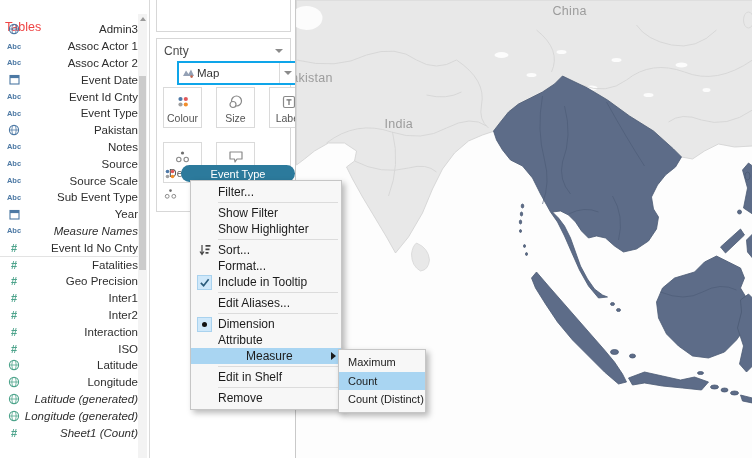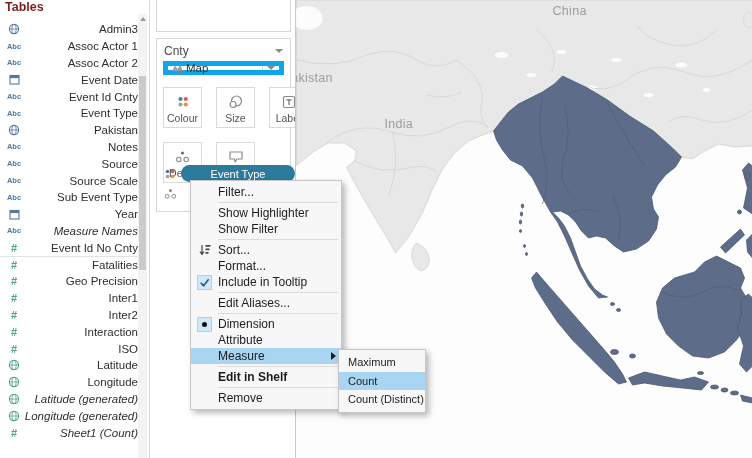--- a/index.html
+++ b/index.html
@@ -2,64 +2,64 @@
 <html style="--pill-blue: #2c7a9c; --selected-country: #5d6c88; --land-gray: #e8e8e8; --menu-highlight: #a9d5f2; --icon-blue: #4d79a4; --icon-green: #4ea48c; --mk-0: #4e79a7; --mk-1: #e15759; --mk-2: #a0a0a0; --mk-3: #f28e2b;"><head>
 <meta charset="utf-8">
 <style>
   html,body{margin:0;padding:0;}
   body{width:752px;height:458px;position:relative;overflow:hidden;background:#fff;
        font-family:"Liberation Sans",sans-serif;-webkit-font-smoothing:antialiased;}
 
   
   .left-pane{position:absolute;left:0;top:0;width:150px;height:458px;background:#fff;
              border-right:1px solid #d9d9d9;box-sizing:border-box;}
-  .pane-title{font-weight:bold;font-size:12.5px;color:#7f1d1d;padding:0 0 2px 5px;}
+  .pane-title{font-weight:normal;font-size:12.5px;color:#ef4444;padding:20px 0 2px 5px;}
   .field-list{position:absolute;left:0;top:21px;width:138px;}
   .field-row{display:flex;align-items:center;height:16.8px;padding-left:4px;cursor:default;justify-content:space-between;}
   .field-icon{width:20px;flex:none;display:flex;align-items:center;justify-content:center;}
   .field-label{font-size:11.5px;color:#2e2e2e;white-space:nowrap;}
   .italic{font-style:italic;}
   .dim-measure-divider{position:absolute;left:0;top:256px;width:138px;height:1px;background:#e3e3e3;}
   .vscroll{position:absolute;right:2px;top:14px;bottom:0;width:9px;background:#f3f3f3;}
   .vscroll .arrow-up{position:absolute;left:1.5px;top:3px;width:0;height:0;
       border-left:3px solid transparent;border-right:3px solid transparent;border-bottom:4px solid #9a9a9a;}
   .vscroll .thumb{position:absolute;left:1px;top:62px;width:7px;height:194px;background:#cbcbcb;}
 
   
   .filters-card{position:absolute;left:156px;top:-8px;width:135px;height:40px;background:#fff;
                 border:1px solid #d7d7d7;box-sizing:border-box;}
   .marks-card{position:absolute;left:156px;top:38px;width:135px;height:174px;background:#fff;
               border:1px solid #d7d7d7;box-sizing:border-box;}
   .marks-header{display:flex;justify-content:space-between;align-items:center;padding:5px 7px 0 7px;
                 font-size:12px;color:#4a4a4a;}
   .caret-down{width:0;height:0;border-left:4px solid transparent;border-right:4px solid transparent;
               border-top:4px solid #8b8b8b;}
-  .mark-type-select{position:absolute;left:6px;top:22px;width:121px;height:14px;border:5px solid #0ea5e9;
+  .mark-type-select{position:absolute;left:20px;top:22px;width:121px;height:24px;border:2px solid #0ea5e9;
                     background:#fff;display:flex;align-items:center;box-sizing:border-box;}
   .mark-type-select .mt-icon{width:18px;display:flex;justify-content:center;flex:none;}
   .mark-type-select .mt-label{flex:1;font-size:11.5px;color:#333;}
   .mark-type-select .mt-dd{width:16px;height:100%;border-left:1px solid #dadada;display:flex;
                            align-items:center;justify-content:center;flex:none;}
   .mk-grid{position:absolute;left:6px;top:48px;display:grid;grid-template-columns:39px 39px 39px;
            grid-auto-rows:41px;gap:14px;}
   .mk-btn{border:1px solid #dadada;background:#fff;box-sizing:border-box;display:flex;flex-direction:column;
           align-items:center;justify-content:flex-end;padding-bottom:3px;}
   .mk-btn svg{margin-bottom:3px;}
   .mk-btn .mk-label{font-size:10.5px;color:#555;}
   .pill-row{position:absolute;left:7px;display:flex;align-items:center;}
   .pill{width:114px;height:17px;margin-left:5px;border-radius:9px;background:var(--pill-blue);
         color:#fff;font-size:11px;display:flex;align-items:center;justify-content:center;}
 
   
   .context-menu{position:absolute;left:190px;top:180px;width:152px;background:#f7f7f7;
                 border:1px solid #c6c6c6;box-shadow:3px 3px 6px rgba(0,0,0,.28);padding:3px 0;
                 z-index:20;box-sizing:border-box;}
   .menu-item{display:flex;align-items:center;height:16px;font-size:12px;color:#1c1c1c;}
-  .menu-item.highlighted{background:var(--menu-highlight);}
-  .menu-item.bold .menu-label{font-weight:bold;}
+  .menu-item.highlighted{background:var(--menu-highlight);padding-left:28px;}
+  .menu-item.bold .menu-label{font-weight:normal;}
   .menu-icon{width:27px;flex:none;display:flex;align-items:center;justify-content:center;}
   .icon-box{width:15px;height:15px;background:#cfe8fa;border:1px solid #a9d2ee;box-sizing:border-box;
             display:flex;align-items:center;justify-content:center;}
   .menu-label{flex:1;white-space:nowrap;}
   .menu-arrow{width:0;height:0;border-left:5px solid #1c1c1c;border-top:4px solid transparent;
               border-bottom:4px solid transparent;margin-right:5px;flex:none;}
   .menu-sep{height:1px;background:#dcdcdc;margin:2px 3px 2px 27px;}
   .submenu{position:absolute;left:338px;top:349px;width:88px;background:#f7f7f7;
            border:1px solid #c6c6c6;box-shadow:3px 3px 6px rgba(0,0,0,.28);padding:3px 0;
            z-index:21;box-sizing:border-box;}
@@ -445,25 +445,25 @@
 </div>
 
 <div class="context-menu">
     <div class="menu-item">
       <span class="menu-icon"></span>
       <span class="menu-label">Filter...</span>
     </div>
     <div class="menu-sep"></div>
     <div class="menu-item">
       <span class="menu-icon"></span>
+      <span class="menu-label">Show Filter</span>
+    </div>
+    <div class="menu-item">
+      <span class="menu-icon"></span>
       <span class="menu-label">Show Highlighter</span>
-    </div>
-    <div class="menu-item">
-      <span class="menu-icon"></span>
-      <span class="menu-label">Show Filter</span>
     </div>
     <div class="menu-sep"></div>
     <div class="menu-item">
       <span class="menu-icon">
         <svg width="12" height="12" viewBox="0 0 12 12">
           <path d="M3,1 L3,9.5 M1,7.5 L3,10.5 L5,7.5" stroke="#444" stroke-width="1.2" fill="none"></path>
           <rect x="6.5" y="1" width="5" height="1.7" fill="#444"></rect>
           <rect x="6.5" y="4.5" width="4" height="1.7" fill="#444"></rect>
           <rect x="6.5" y="8" width="3" height="1.7" fill="#444"></rect>
         </svg>

